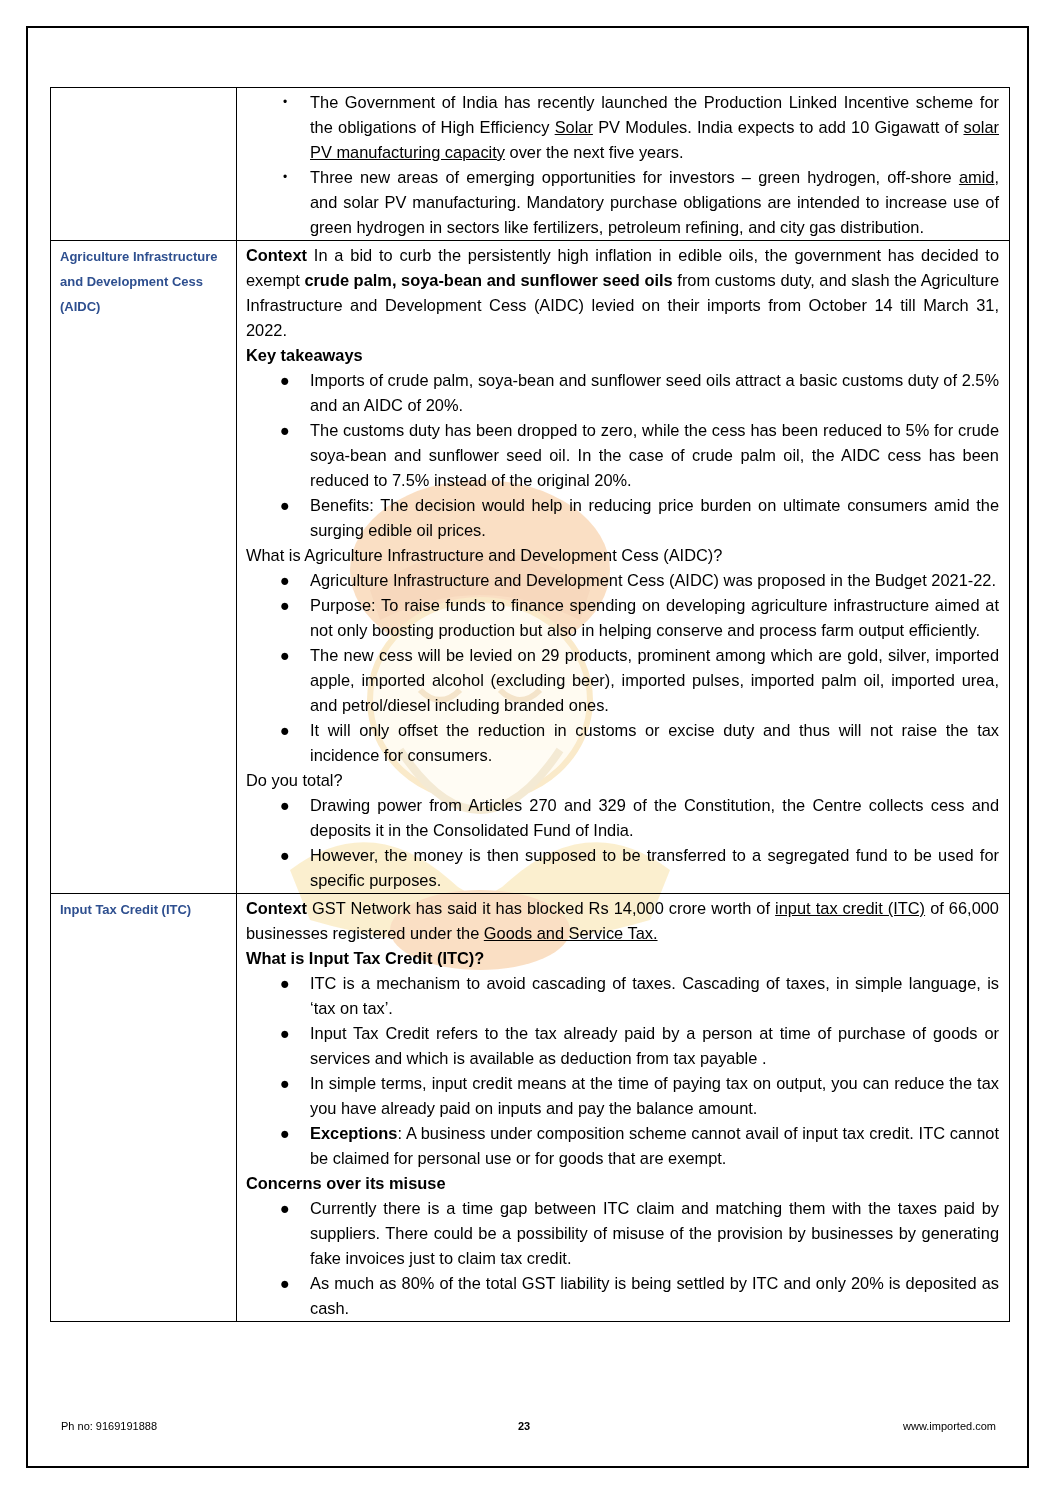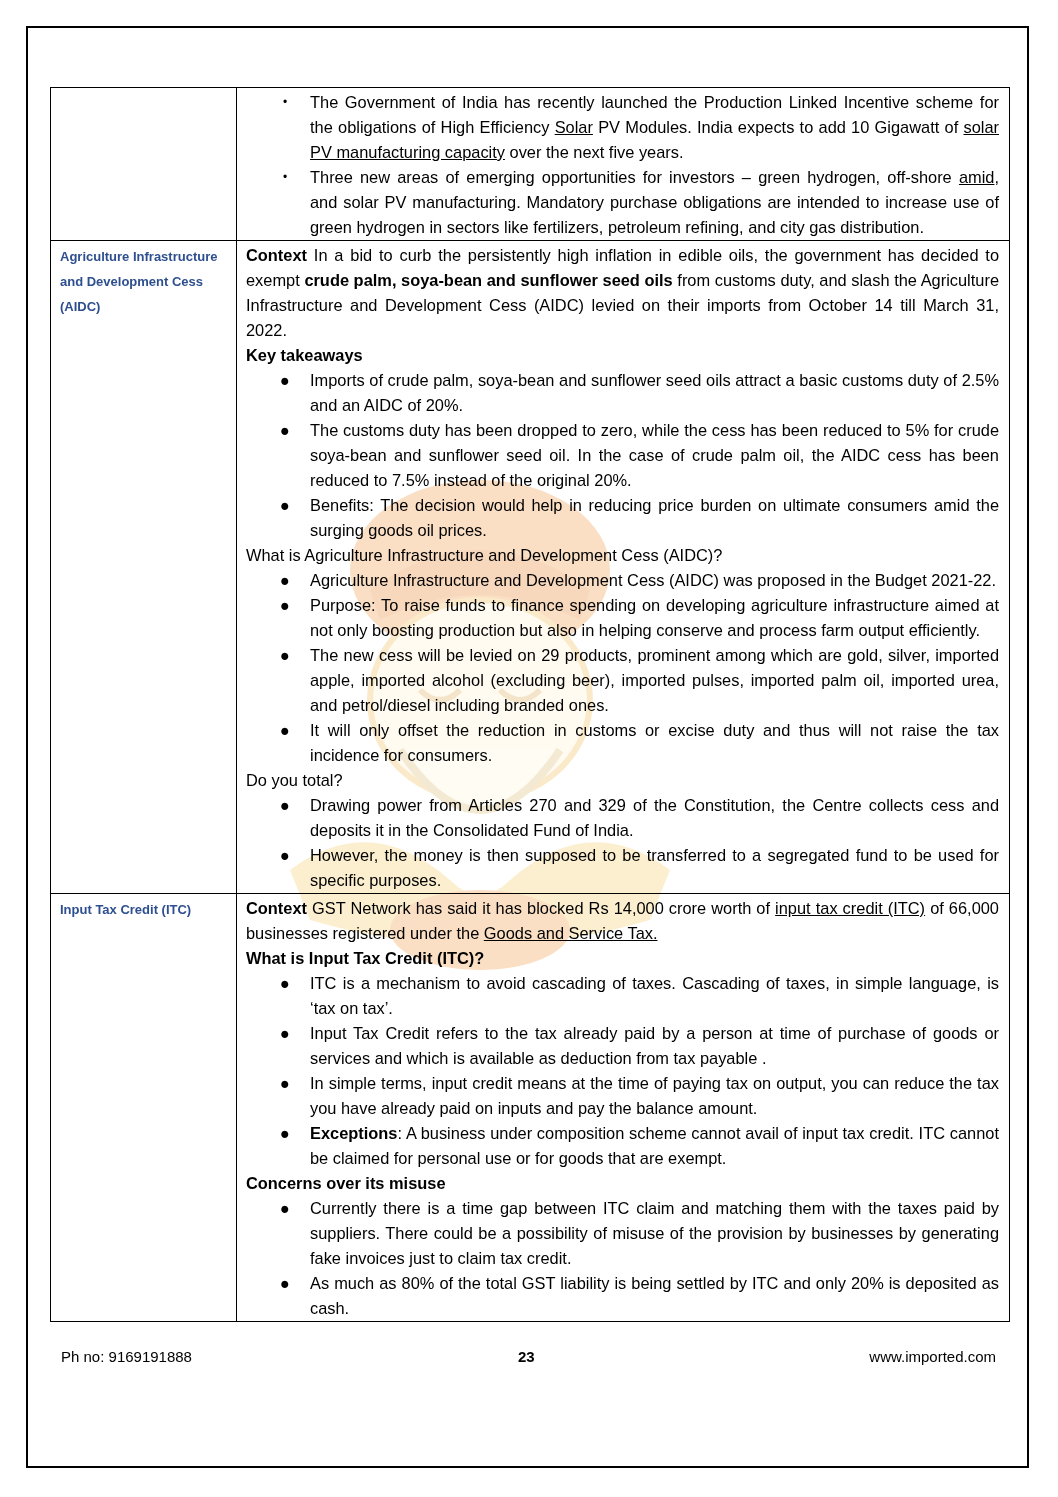--- a/index.html
+++ b/index.html
@@ -17,21 +17,21 @@
   .term { color: #2e4f8f; font-weight: bold; font-size: 13px; line-height: 25px;
           padding: 3px 8px 0 9px; }
   .body { font-size: 16.4px; line-height: 25px; padding: 2px 10px 0 9px; text-align: justify; }
   .body p { margin: 0; }
   .body ul { margin: 0; padding: 0 0 0 64px; list-style: none; }
   .body li { position: relative; text-align: justify; }
   .body li .bullet { position: absolute; left: -30px; top: 0; width: 10px; text-align: center; }
   .bullet.small { font-size: 12px; }
   a.link { color: #000000; text-decoration: underline; }
   b { font-weight: bold; }
-  .footer { position: absolute; top: 1348px; font-size: 15px; z-index: 1; }
+  .footer { position: absolute; top: 1420px; font-size: 11px; z-index: 1; }
   .footer.left { left: 61px; }
   .footer.center { left: 518px; font-weight: bold; }
   .footer.right { right: 62px; }
 </style>
 </head>
 <body>
 
 <div class="page-border"></div>
 
 <svg class="watermark" viewBox="0 0 460 540">
@@ -64,21 +64,21 @@
         <td class="label-cell">
           <div class="term">Agriculture Infrastructure and Development Cess (AIDC)</div>
         </td>
         <td class="body-cell">
           <div class="body">
             <p><b>Context</b><span> In a bid to curb the persistently high inflation in edible oils, the government has decided to exempt </span><b>crude palm, soya-bean and sunflower seed oils</b><span> from customs duty, and slash the Agriculture Infrastructure and Development Cess (AIDC) levied on their imports from October 14 till March 31, 2022.</span></p>
             <p><b>Key takeaways</b></p>
             <ul>
               <li><span class="bullet ">●</span><span>Imports of crude palm, soya-bean and sunflower seed oils attract a basic customs duty of 2.5% and an AIDC of 20%.</span></li>
               <li><span class="bullet ">●</span><span>The customs duty has been dropped to zero, while the cess has been reduced to 5% for crude soya-bean and sunflower seed oil. In the case of crude palm oil, the AIDC cess has been reduced to 7.5% instead of the original 20%.</span></li>
-              <li><span class="bullet ">●</span><span>Benefits: The decision would help in reducing price burden on ultimate consumers amid the surging goods oil prices.</span></li>
+              <li><span class="bullet ">●</span><span>Benefits: The decision would help in reducing price burden on ultimate consumers amid the surging edible oil prices.</span></li>
             </ul>
             <p><span>What is Agriculture Infrastructure and Development Cess (AIDC)?</span></p>
             <ul>
               <li><span class="bullet ">●</span><span>Agriculture Infrastructure and Development Cess (AIDC) was proposed in the Budget 2021-22.</span></li>
               <li><span class="bullet ">●</span><span>Purpose: To raise funds to finance spending on developing agriculture infrastructure aimed at not only boosting production but also in helping conserve and process farm output efficiently.</span></li>
               <li><span class="bullet ">●</span><span>The new cess will be levied on 29 products, prominent among which are gold, silver, imported apple, imported alcohol (excluding beer), imported pulses, imported palm oil, imported urea, and petrol/diesel including branded ones.</span></li>
               <li><span class="bullet ">●</span><span>It will only offset the reduction in customs or excise duty and thus will not raise the tax incidence for consumers.</span></li>
             </ul>
             <p><span>Do you total?</span></p>
             <ul>

